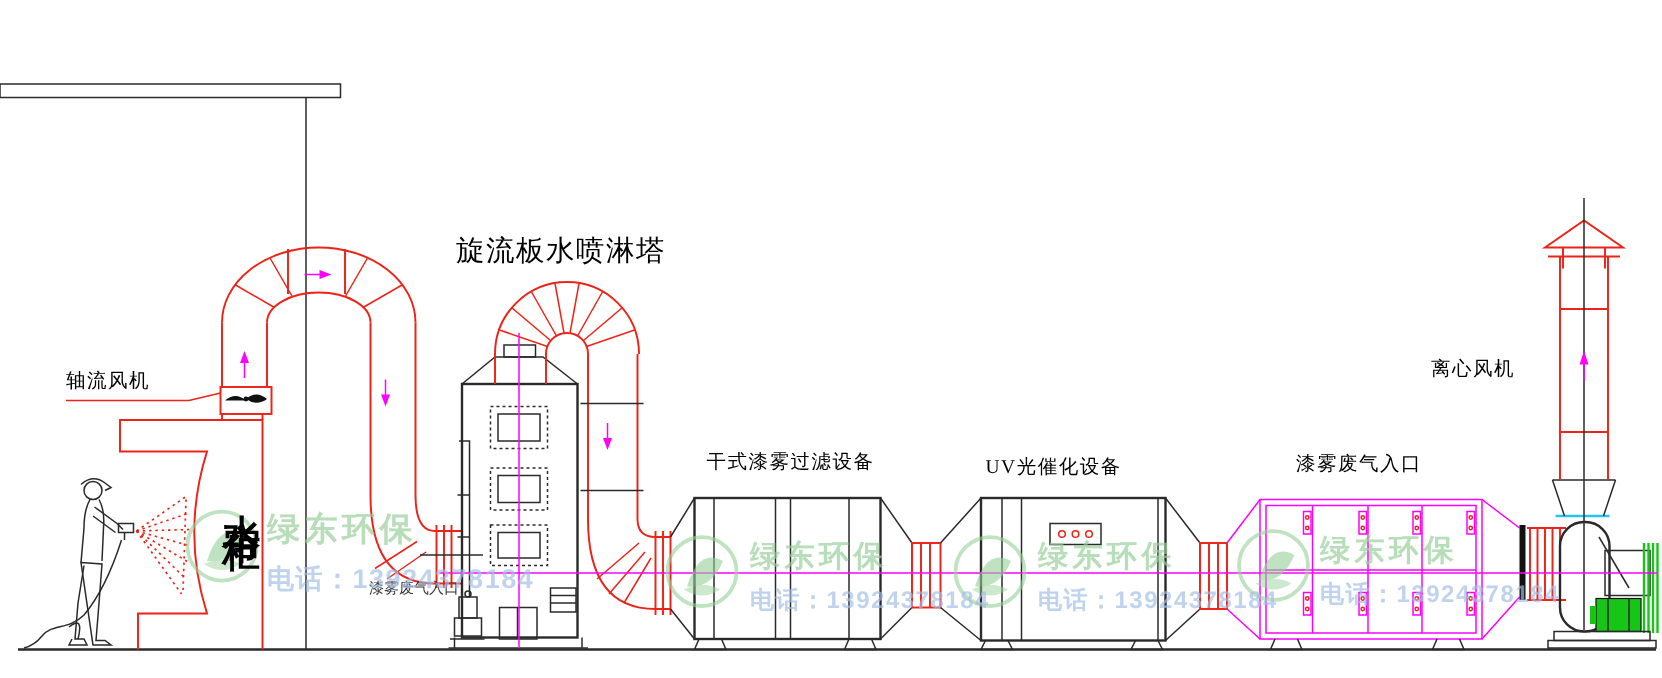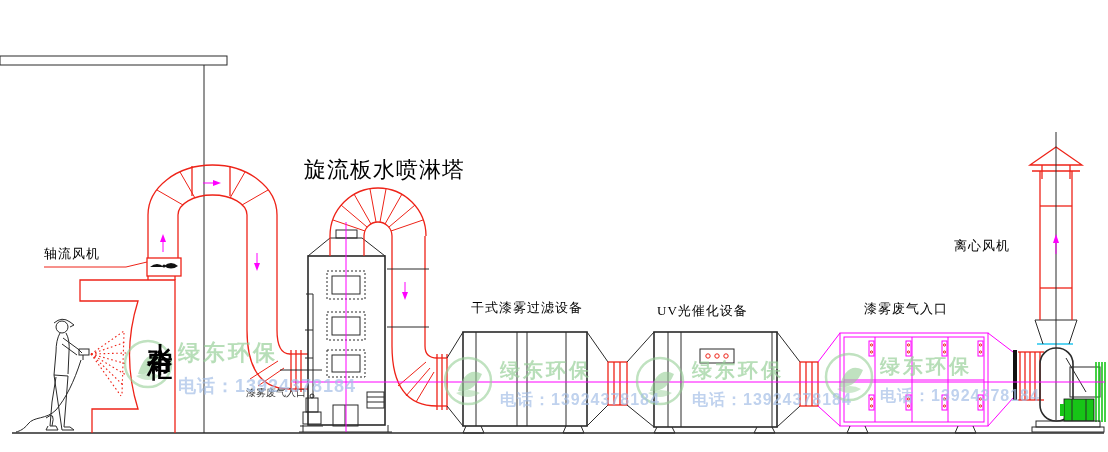--- a/index.html
+++ b/index.html
@@ -12,21 +12,21 @@
   .r{stroke:var(--duct_red);fill:none;stroke-width:1.3;}
   .rt{stroke:var(--duct_red);fill:none;stroke-width:1;}
   .m{stroke:var(--centerline_magenta);fill:none;stroke-width:1;}
   .mf{fill:var(--centerline_magenta);stroke:none;}
   .g{stroke:var(--motor_green);fill:none;stroke-width:1.6;}
   .cy{stroke:var(--cyan_line);fill:none;stroke-width:1.6;}
   .dash{stroke-dasharray:2,2;}
   .spray{stroke:var(--duct_red);stroke-width:1.1;stroke-dasharray:1.6,2.6;fill:none;}
   
   .lbl{position:absolute;color:#000;white-space:nowrap;line-height:1.05;letter-spacing:1px;}
-  .lbl-big{font-size:22px;}
+  .lbl-big{font-size:19px;}
   .lbl-std{font-size:13px;}
   .lbl-vert{writing-mode:vertical-rl;font-size:25px;font-weight:bold;letter-spacing:7px;}
   .lbl-tiny{font-size:10px;letter-spacing:0;color:#333;}
   
   .wm{position:absolute;opacity:.68;pointer-events:none;}
   .wm .wm-name{font-family:"Liberation Sans","DejaVu Sans",sans-serif;font-weight:bold;
                color:var(--wm_green);font-size:22px;letter-spacing:3px;}
   .wm .wm-phone{font-family:"Liberation Sans","DejaVu Sans",sans-serif;font-weight:bold;
                 color:var(--wm_blue);font-size:18px;letter-spacing:1px;margin-top:6px;}
   .wm-sm .wm-name{font-size:20px;}

